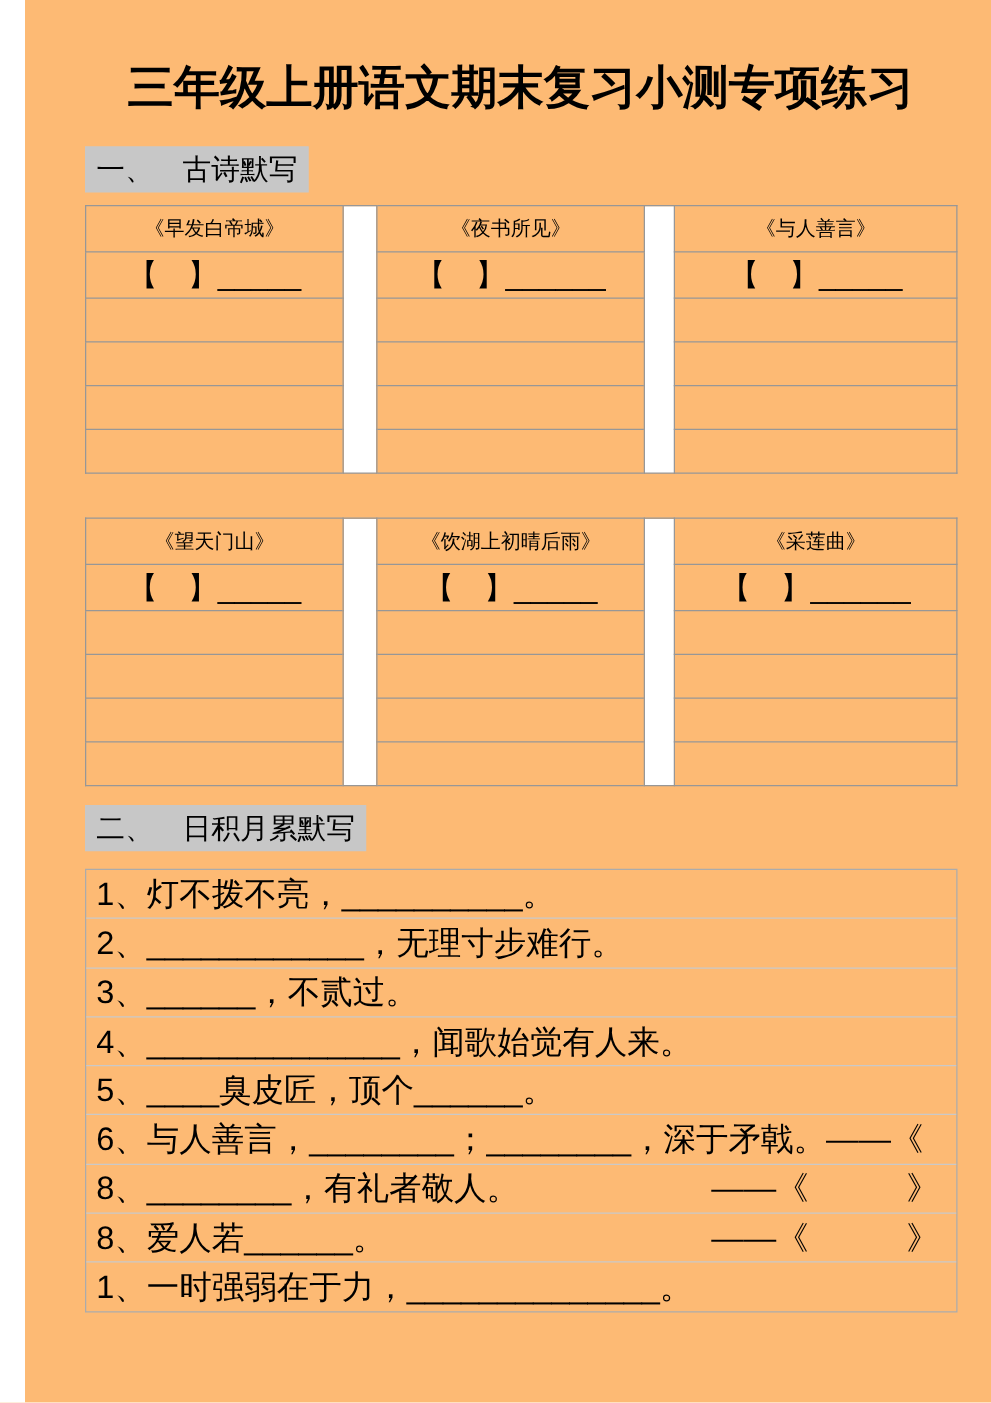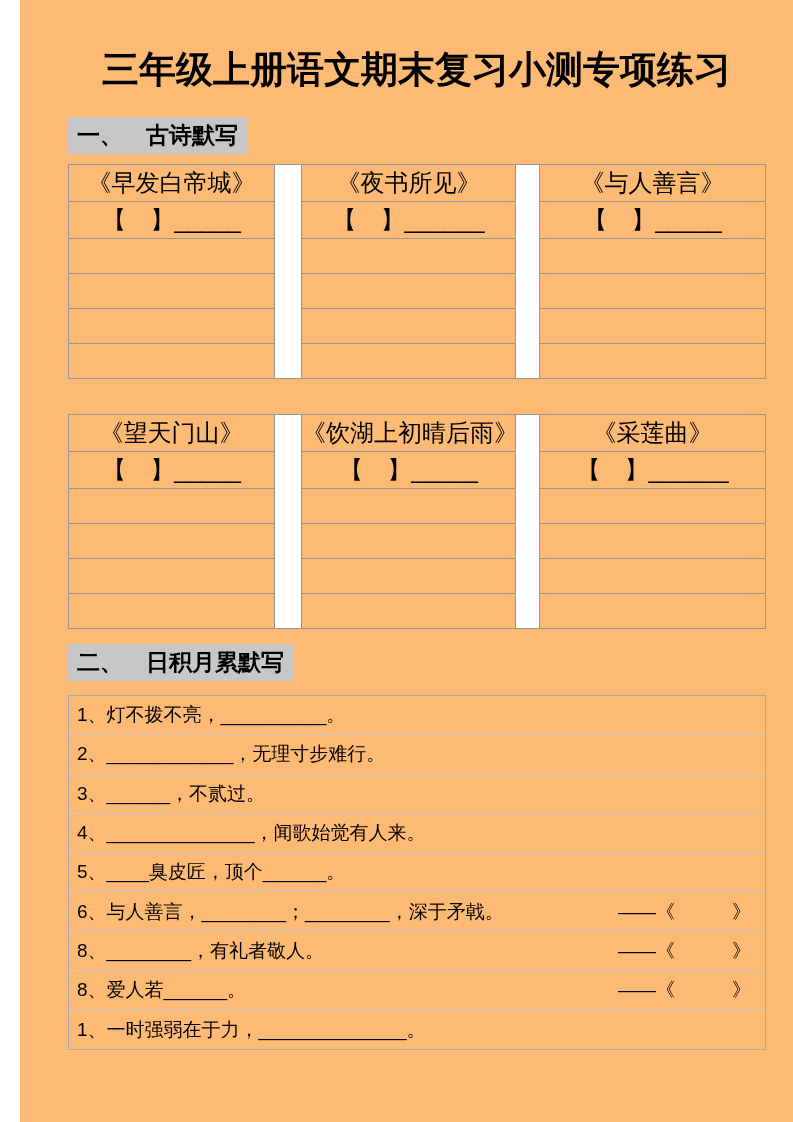--- a/index.html
+++ b/index.html
@@ -23,21 +23,21 @@
     font-weight: bold;
     letter-spacing: 0px;
     line-height: 1.2;
   }
   .sec-heading {
     position: absolute;
     left: 48px;
     display: inline-block;
     background: #c7c7c7;
     font-size: 23px;
-    font-weight: bold;
+    font-weight: normal;
     line-height: 37px;
     padding: 0 9px;
     white-space: pre;
   }
   .sec-heading.s1 { top: 117px; }
   .sec-heading.s2 { top: 644px; }
 
   table.poem-table {
     position: absolute;
     left: 48px;
@@ -49,38 +49,38 @@
   table.poem-table.g2 { top: 414px; }
   table.poem-table td {
     border: 1px solid #979797;
     padding: 0;
     text-align: center;
     vertical-align: middle;
     overflow: hidden;
     white-space: pre;
   }
   table.poem-table td.gap { background: #ffffff; }
-  tr.pt-title td { height: 36px; font-size: 24px; }
+  tr.pt-title td { height: 36px; font-size: 16px; }
   tr.pt-author td { height: 36px; font-size: 24px; font-weight: normal; }
   tr.pt-blank td { height: 34px; }
 
   .q-table {
     position: absolute;
     left: 48px;
     top: 695px;
     width: 696px;
     border: 1px solid #ababab;
   }
   .q-row {
     height: 38.3px;
     display: flex;
     align-items: center;
     justify-content: space-between;
     padding: 0 14px 0 8px;
-    font-size: 19px;
+    font-size: 26px;
     border-top: 1px solid #c9c9c9;
     white-space: pre;
   }
   .q-row:first-child { border-top: none; }
   .q-text { white-space: pre; }
   .q-source { white-space: pre; }
 </style>
 </head>
 <body>
 

